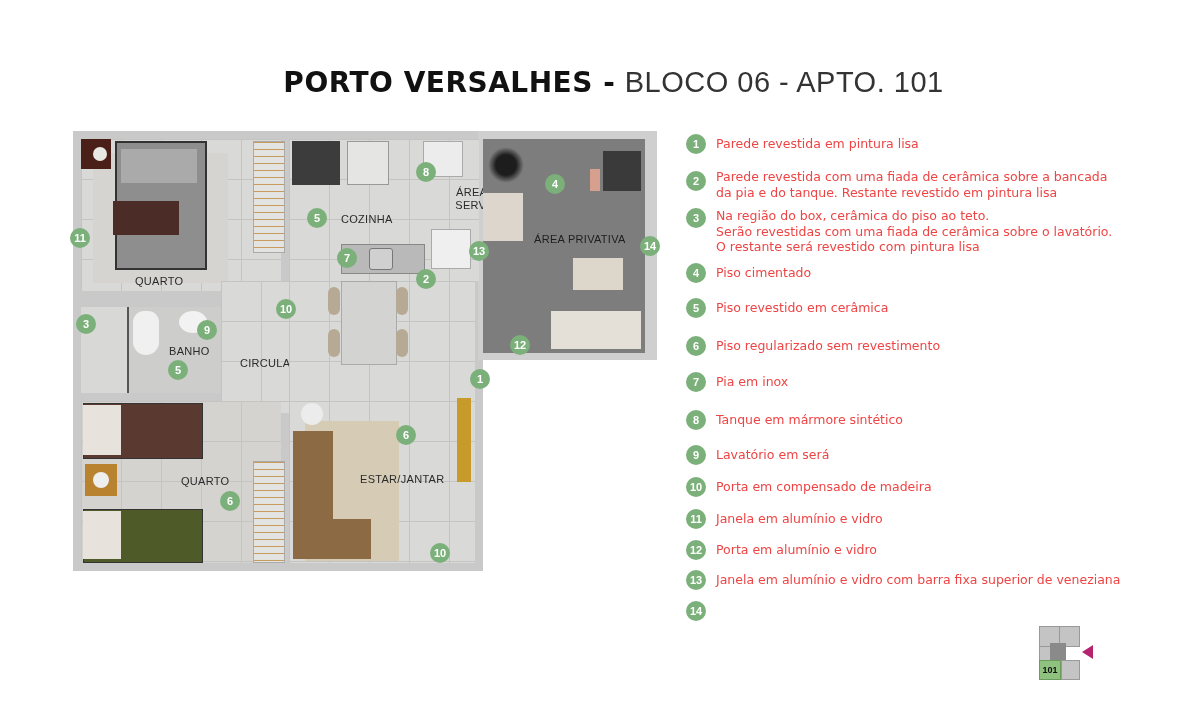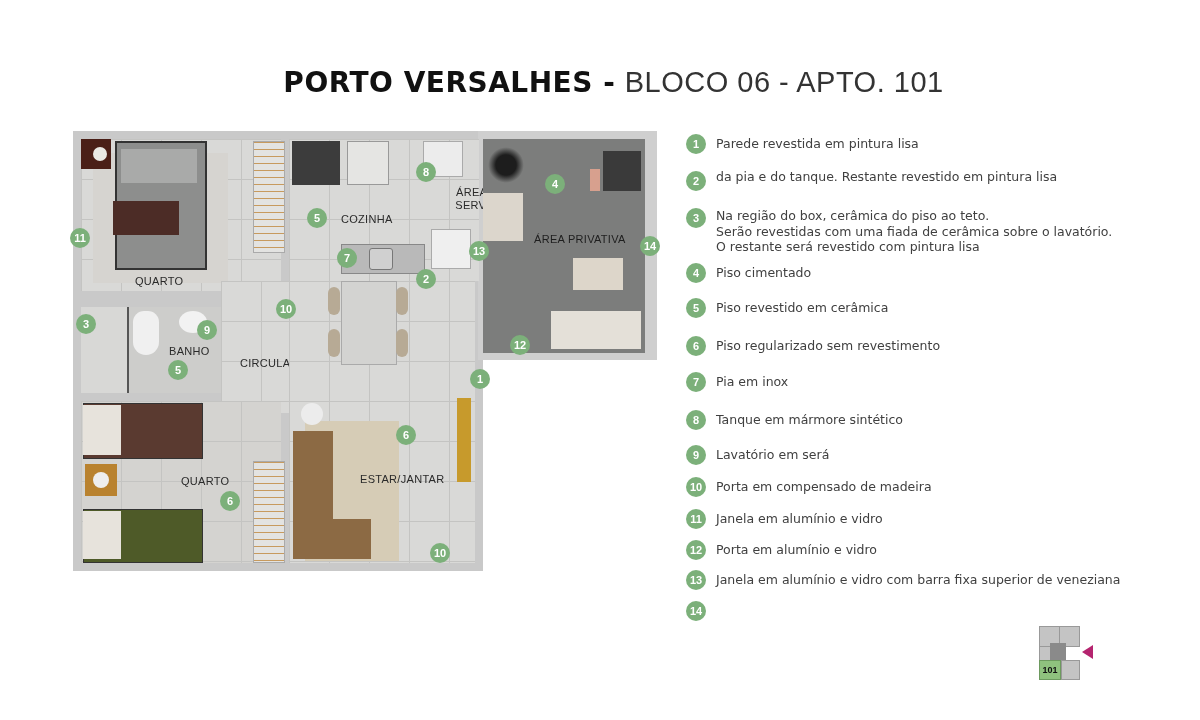--- a/index.html
+++ b/index.html
@@ -13,21 +13,21 @@
   .room{position:absolute;background:#d8d8d6;}
   .tile{background-color:#d9d9d7;background-image:linear-gradient(#c4c4c2 1px,transparent 1px),linear-gradient(90deg,#c4c4c2 1px,transparent 1px);background-size:40px 40px;}
   .cement{background:#7c7d7c;}
   .rlabel{position:absolute;font-size:11px;color:#2a2a2a;letter-spacing:0.3px;text-align:center;white-space:nowrap;font-family:"Liberation Sans",sans-serif;}
   .badge{position:absolute;width:20px;height:20px;border-radius:50%;background:#7cb07a;color:#fff;font-size:11px;font-weight:bold;display:flex;align-items:center;justify-content:center;font-family:"Liberation Sans",sans-serif;}
   .furn{position:absolute;}
   
   .legend{position:absolute;left:686px;top:0;width:500px;}
   .litem{position:absolute;left:0;display:flex;align-items:flex-start;}
   .litem .badge{position:relative;flex:0 0 20px;margin-right:10px;}
-  .ltext{font-size:12.5px;line-height:15.5px;color:#404040;font-family:"DejaVu Sans",sans-serif;white-space:nowrap;}
+  .ltext{font-size:12.5px;line-height:15.5px;color:#ef4444;font-family:"DejaVu Sans",sans-serif;white-space:nowrap;}
   
   .keyplan{position:absolute;left:1039px;top:626px;width:60px;height:56px;}
   .kp{position:absolute;}
 </style>
 </head>
 <body>
 
 <div class="title">
   <span class="bold">PORTO VERSALHES -</span>
   <span class="light">BLOCO 06 - APTO. 101</span>
@@ -122,20 +122,21 @@
 <div class="legend">
   <div class="litem" style="top:134px;">
     <div class="badge">1</div>
     <div class="ltext" style="padding-top:2px;">
         <div>Parede revestida em pintura lisa</div>
       </div>
   </div>
   <div class="litem" style="top:169px;">
     <div class="badge" style="margin-top:2px;">2</div>
     <div class="ltext">
+      <div>Parede revestida com uma fiada de cerâmica sobre a bancada</div>
       <div>da pia e do tanque. Restante revestido em pintura lisa</div>
     </div>
   </div>
   <div class="litem" style="top:208px;">
     <div class="badge">3</div>
     <div class="ltext">
       <div>Na região do box, cerâmica do piso ao teto.</div>
       <div>Serão revestidas com uma fiada de cerâmica sobre o lavatório.</div>
       <div>O restante será revestido com pintura lisa</div>
     </div>

